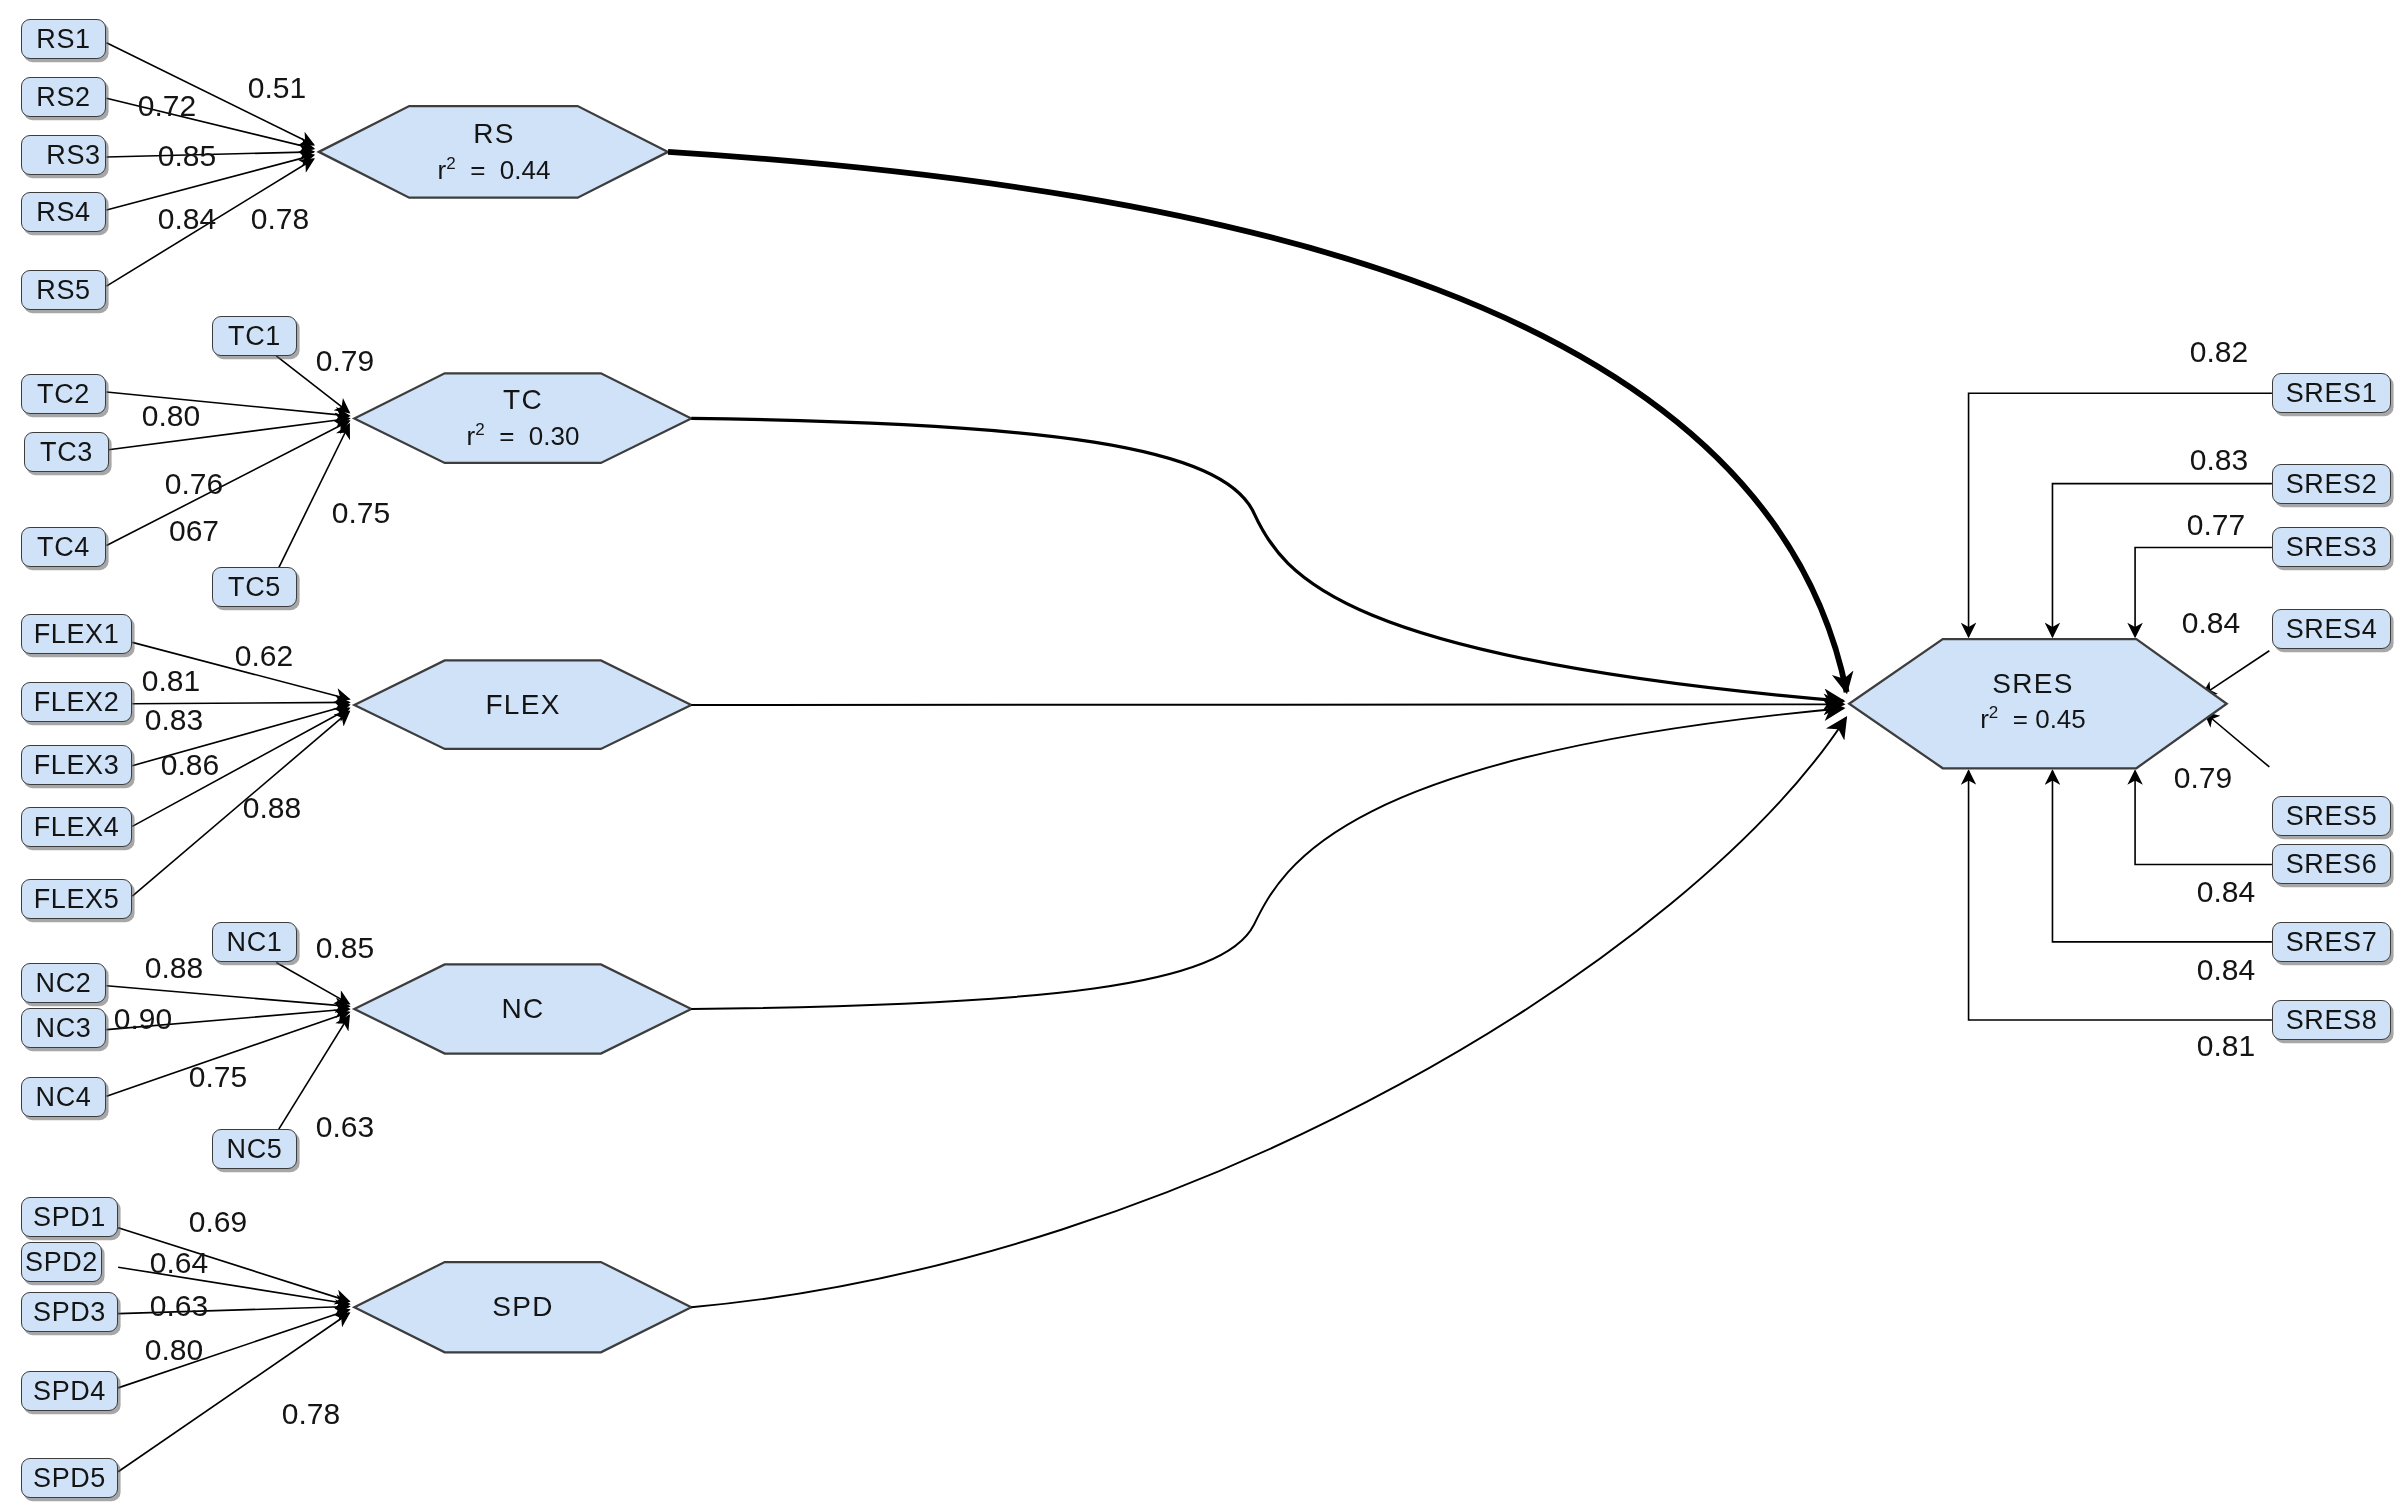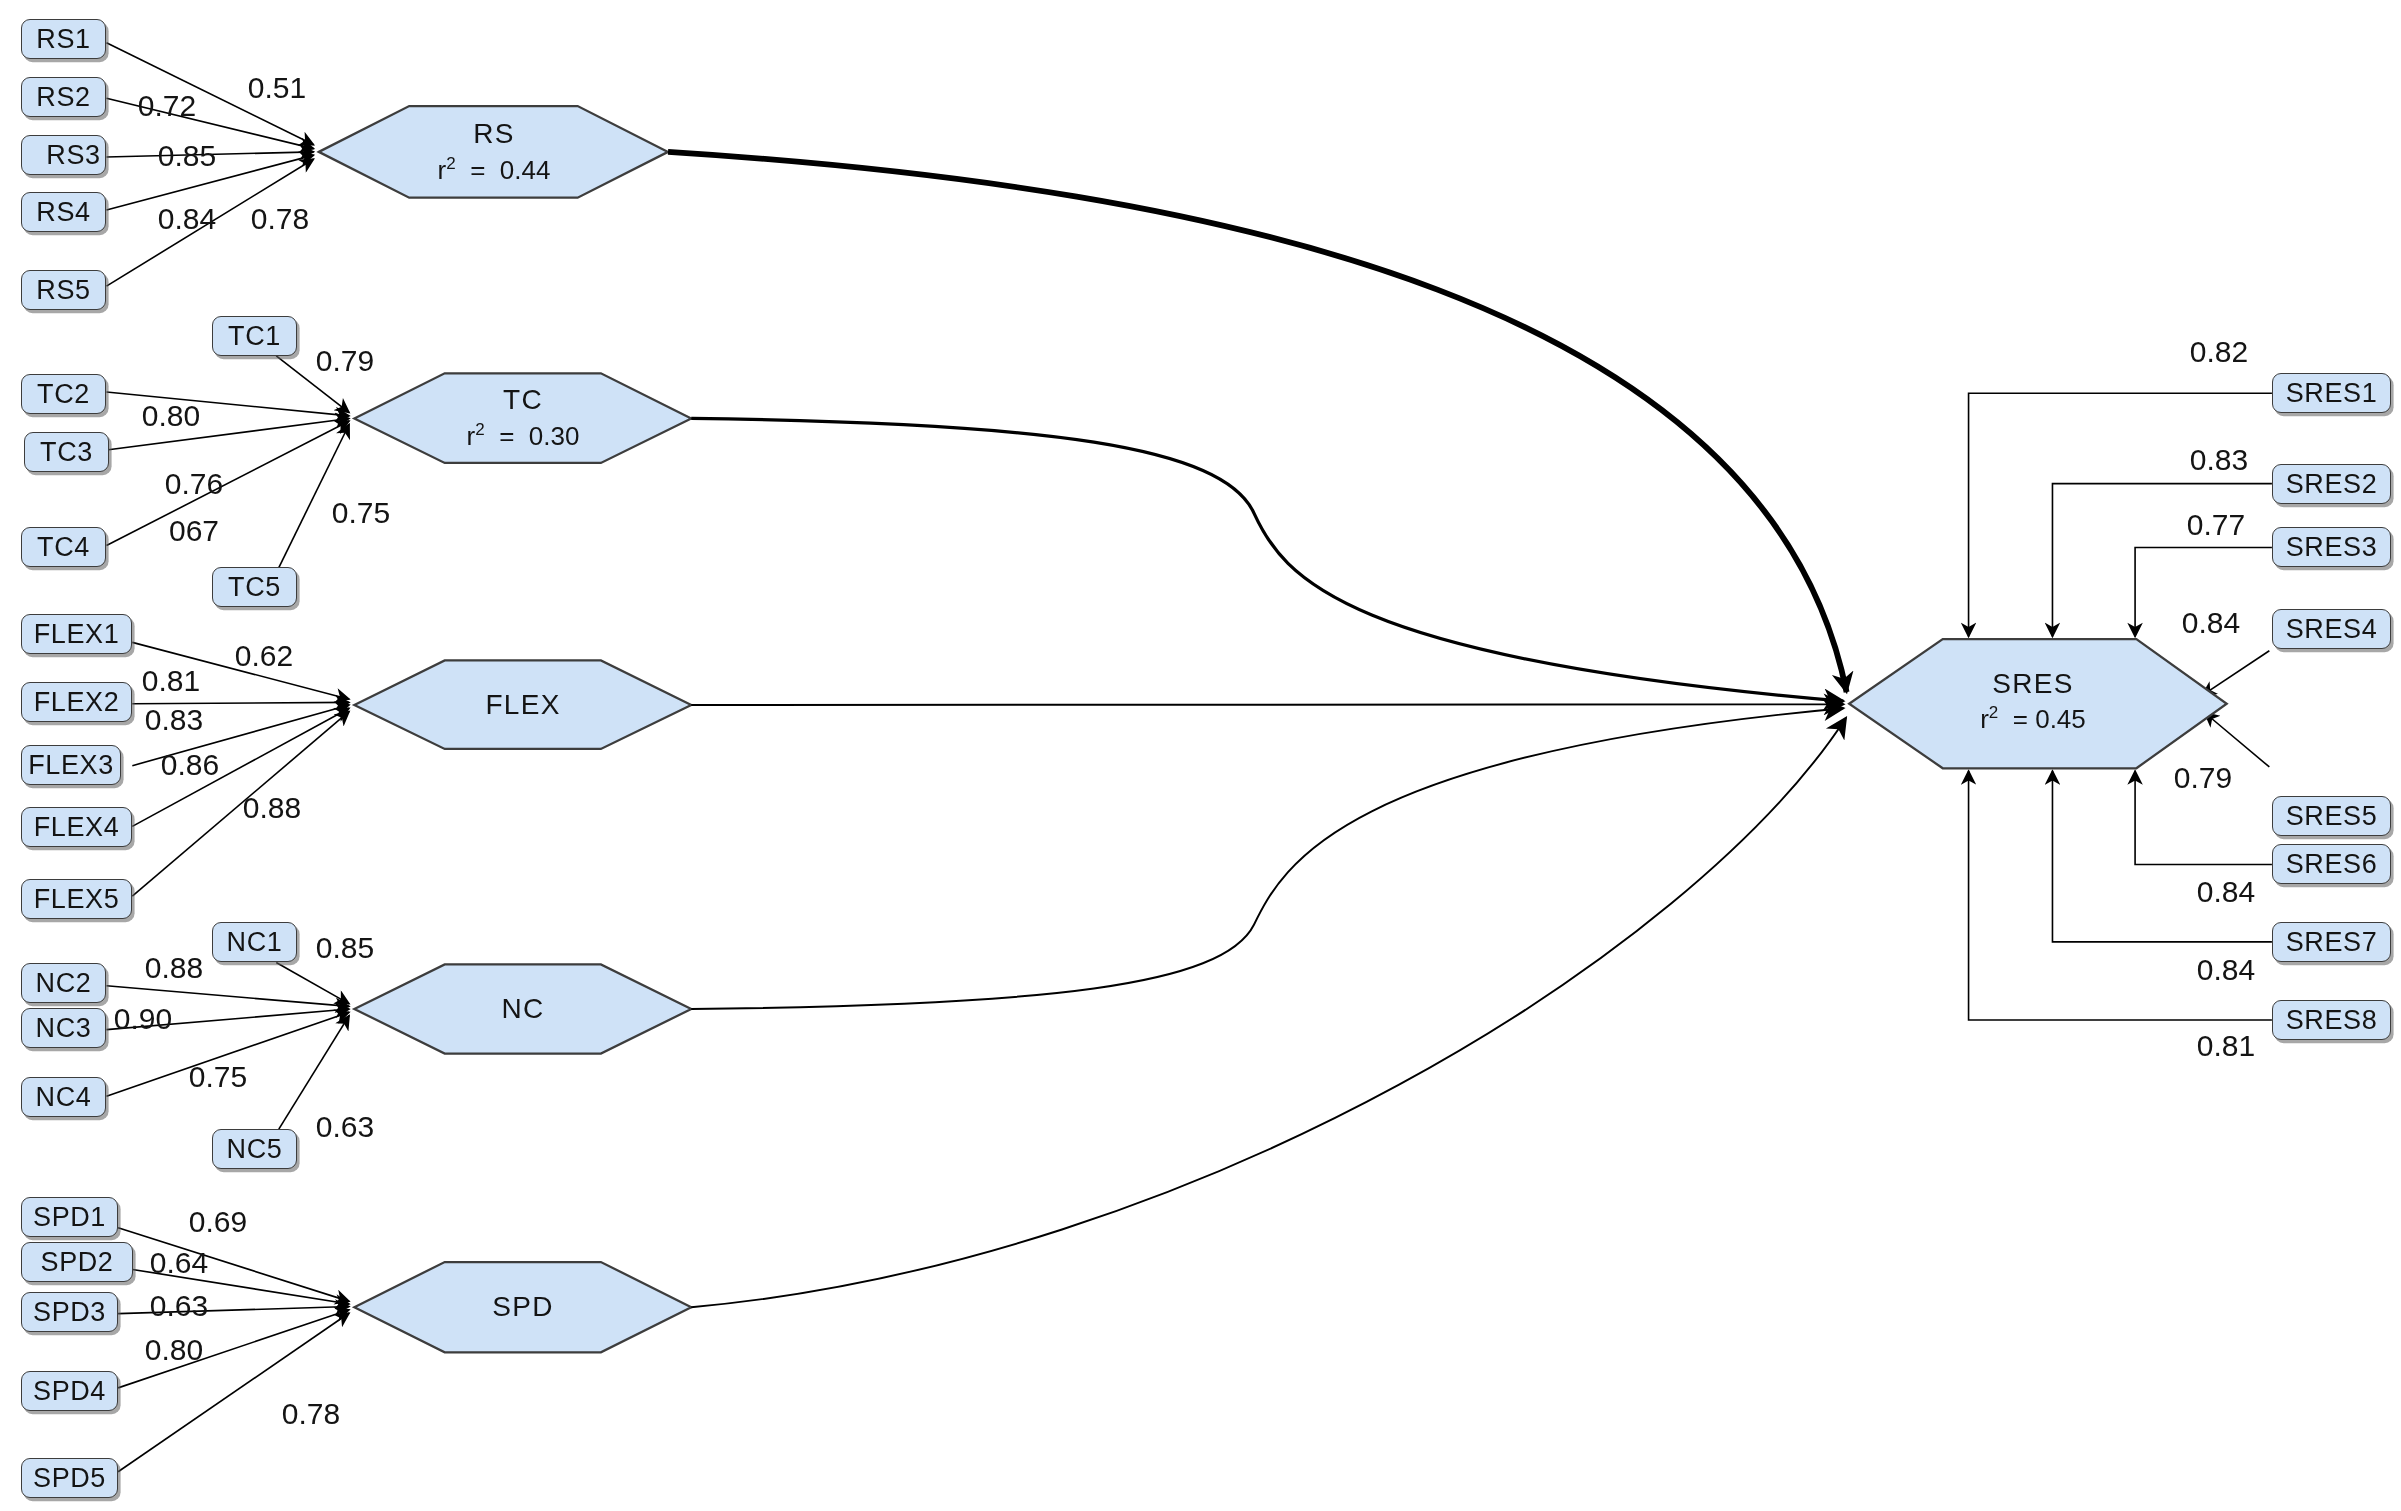--- a/index.html
+++ b/index.html
@@ -133,41 +133,41 @@
       <div class="loading" style="left: 194px; top: 484px;">0.76</div>
       <div class="node" style="left: 21px; top: 527px; width: 85px;">TC4</div>
       <div class="loading" style="left: 194px; top: 531px;">067</div>
       <div class="node" style="left: 212px; top: 567px; width: 85px;">TC5</div>
       <div class="loading" style="left: 361px; top: 513px;">0.75</div>
       <div class="hexname" style="left: 523px; top: 705px;">FLEX</div>
       <div class="node" style="left: 21px; top: 614px; width: 111px;">FLEX1</div>
       <div class="loading" style="left: 264px; top: 656px;">0.62</div>
       <div class="node" style="left: 21px; top: 682px; width: 111px;">FLEX2</div>
       <div class="loading" style="left: 171px; top: 681px;">0.81</div>
-      <div class="node" style="left: 21px; top: 745px; width: 100px;">FLEX3</div>
+      <div class="node" style="left: 21px; top: 745px; width: 111px;">FLEX3</div>
       <div class="loading" style="left: 174px; top: 720px;">0.83</div>
       <div class="node" style="left: 21px; top: 807px; width: 111px;">FLEX4</div>
       <div class="loading" style="left: 190px; top: 765px;">0.86</div>
       <div class="node" style="left: 21px; top: 879px; width: 111px;">FLEX5</div>
       <div class="loading" style="left: 272px; top: 808px;">0.88</div>
       <div class="hexname" style="left: 523px; top: 1009px;">NC</div>
       <div class="node" style="left: 212px; top: 922px; width: 85px;">NC1</div>
       <div class="loading" style="left: 345px; top: 948px;">0.85</div>
       <div class="node" style="left: 21px; top: 963px; width: 85px;">NC2</div>
       <div class="loading" style="left: 174px; top: 968px;">0.88</div>
       <div class="node" style="left: 21px; top: 1008px; width: 85px;">NC3</div>
       <div class="loading" style="left: 143px; top: 1019px;">0.90</div>
       <div class="node" style="left: 21px; top: 1077px; width: 85px;">NC4</div>
       <div class="loading" style="left: 218px; top: 1077px;">0.75</div>
       <div class="node" style="left: 212px; top: 1129px; width: 85px;">NC5</div>
       <div class="loading" style="left: 345px; top: 1127px;">0.63</div>
       <div class="hexname" style="left: 523px; top: 1307px;">SPD</div>
       <div class="node" style="left: 21px; top: 1197px; width: 97px;">SPD1</div>
       <div class="loading" style="left: 218px; top: 1222px;">0.69</div>
-      <div class="node" style="left: 21px; top: 1242px; width: 112px;">SPD2</div>
+      <div class="node" style="left: 21px; top: 1242px; width: 81px;">SPD2</div>
       <div class="loading" style="left: 179px; top: 1263px;">0.64</div>
       <div class="node" style="left: 21px; top: 1292px; width: 97px;">SPD3</div>
       <div class="loading" style="left: 179px; top: 1306px;">0.63</div>
       <div class="node" style="left: 21px; top: 1371px; width: 97px;">SPD4</div>
       <div class="loading" style="left: 174px; top: 1350px;">0.80</div>
       <div class="node" style="left: 21px; top: 1458px; width: 97px;">SPD5</div>
       <div class="loading" style="left: 311px; top: 1414px;">0.78</div>
       <div class="hexname" style="left: 2033px; top: 684px;">SRES</div>
       <div class="hexr2" style="left: 2033px; top: 719px;"><span>r</span><sup>2</sup><span>  = 0.45</span></div>
       <div class="node" style="left: 2272px; top: 373px; width: 119px;">SRES1</div>

